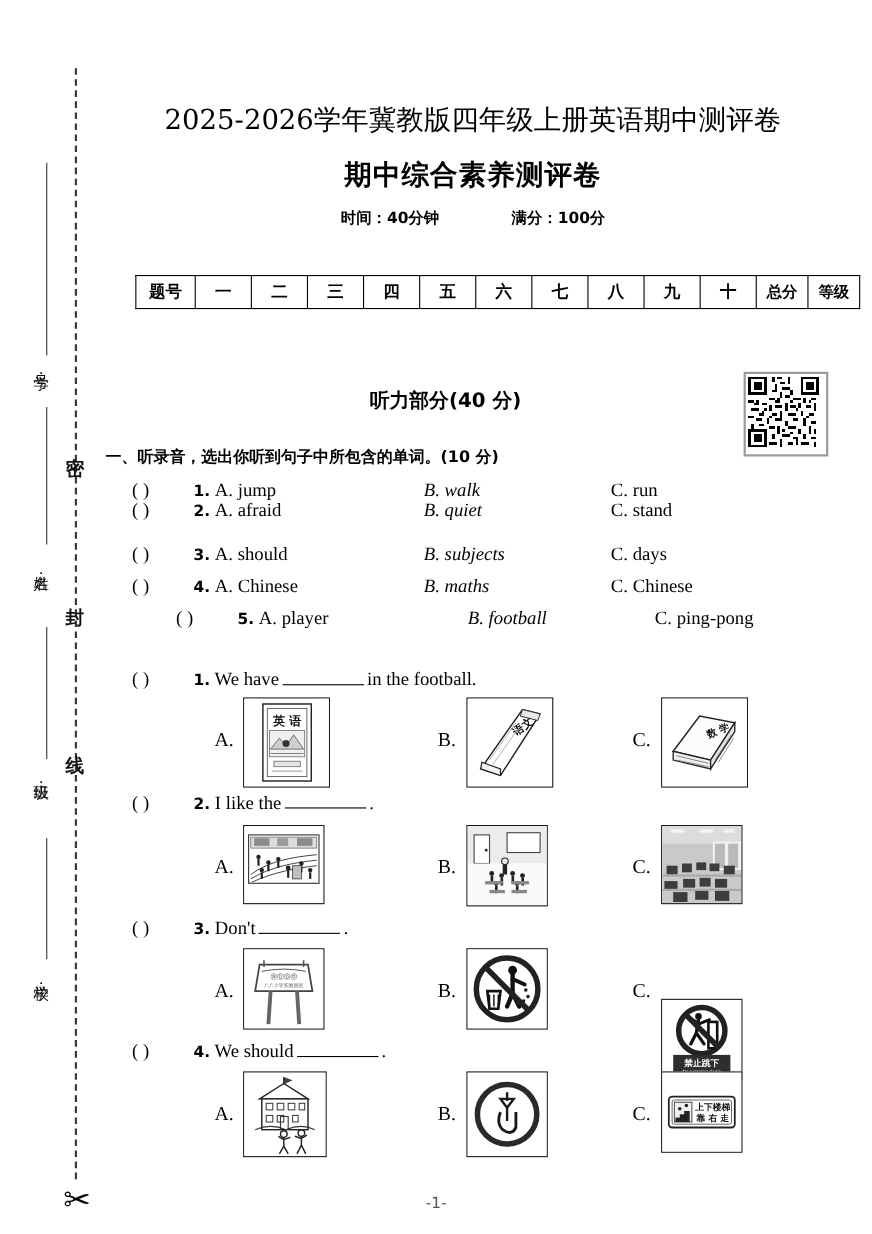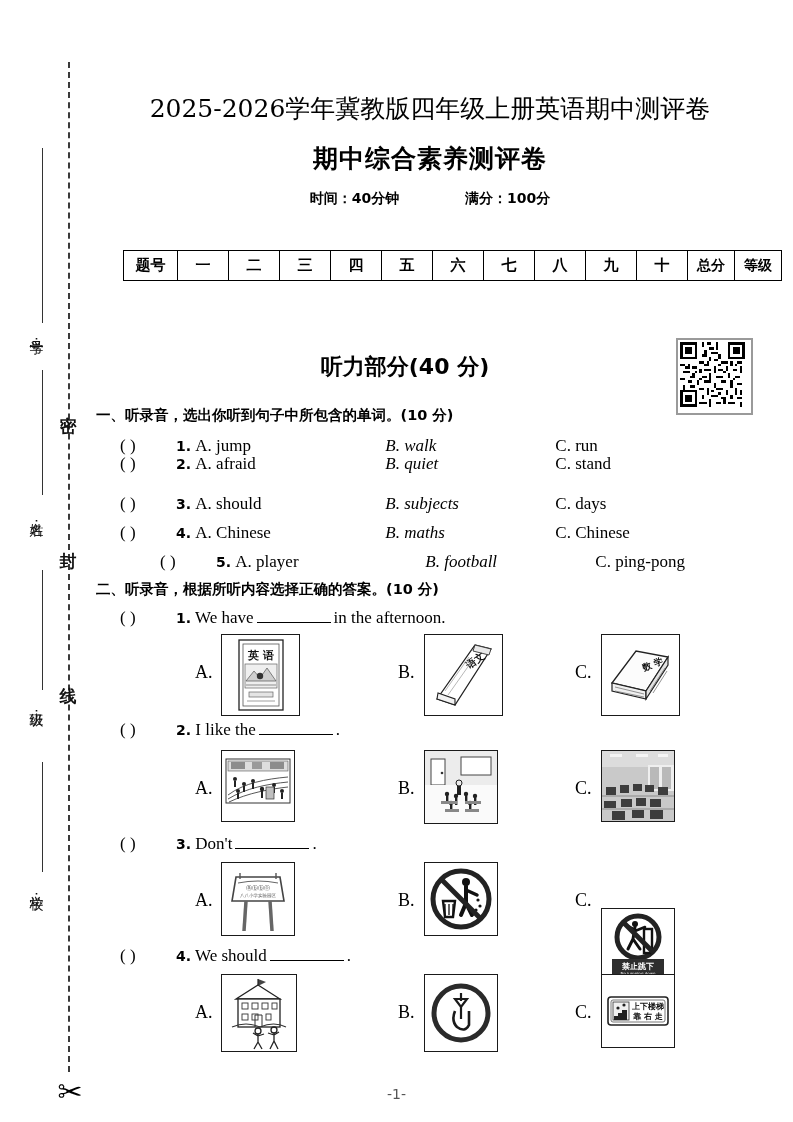--- a/index.html
+++ b/index.html
@@ -72,21 +72,21 @@
     padding:0;
   }
   .score-table td.lbl{width:53px;}
   .score-table td.num{width:50px;}
   .score-table td.wide{width:46px;font-size:14px;}
 
   
   .part-title{
     position:absolute;left:100px;top:352px;width:610px;
     text-align:center;font-family:"DejaVu Sans",sans-serif;
-    font-weight:bold;font-size:22px;
+    font-weight:bold;font-size:18px;
   }
   .qr{
     position:absolute;left:676px;top:338px;width:73px;height:73px;
     border:2px solid #9a9a9a;background:#fff;
   }
   .qr svg{display:block;}
 
   
   .sec-head{
     position:absolute;left:96px;
@@ -291,25 +291,24 @@
   </div>
   <div class="wrow" style="top:523px;">
     <span class="paren">(          )</span><span class="qn">4.</span>
     <span class="oa">A. Chinese</span><span class="ob">B. maths</span><span class="oc">C. Chinese</span>
   </div>
   <div class="wrow" style="top:552px;margin-left:40px;">
     <span class="paren">(          )</span><span class="qn">5.</span>
     <span class="oa">A. player</span><span class="ob">B. football</span><span class="oc">C. ping-pong</span>
   </div>
 
-  <div class="sec-head" style="top:580px;">二、听录音，根据所听内容选择正确的答案。(10 分)</div>
 
   <div class="srow" style="top:608px;">
     <span class="paren">(          )</span><span class="qn">1.</span>
-    <span>We have</span><span class="blank-ul"></span><span>in the afternoon.</span>
+    <span>We have</span><span class="blank-ul"></span><span>in the football.</span>
   </div>
   <div class="picrow" style="top:634px;height:82px;">
     <div class="opt" style="left:195px;">
       <span class="letter">A.</span>
       <div class="pbox" style="width:77px;height:80px;">
         <svg width="77" height="80" viewBox="0 0 77 80">
           <rect width="77" height="80" fill="#fff"></rect>
           <rect x="17" y="5" width="44" height="70" fill="#fff" stroke="#222" stroke-width="1.3"></rect>
           <rect x="21" y="9" width="36" height="62" fill="#fff" stroke="#555" stroke-width="0.8"></rect>
           <text x="39" y="24" font-family="'DejaVu Sans',sans-serif" font-size="11" font-weight="bold" text-anchor="middle" fill="#111">英 语</text>

